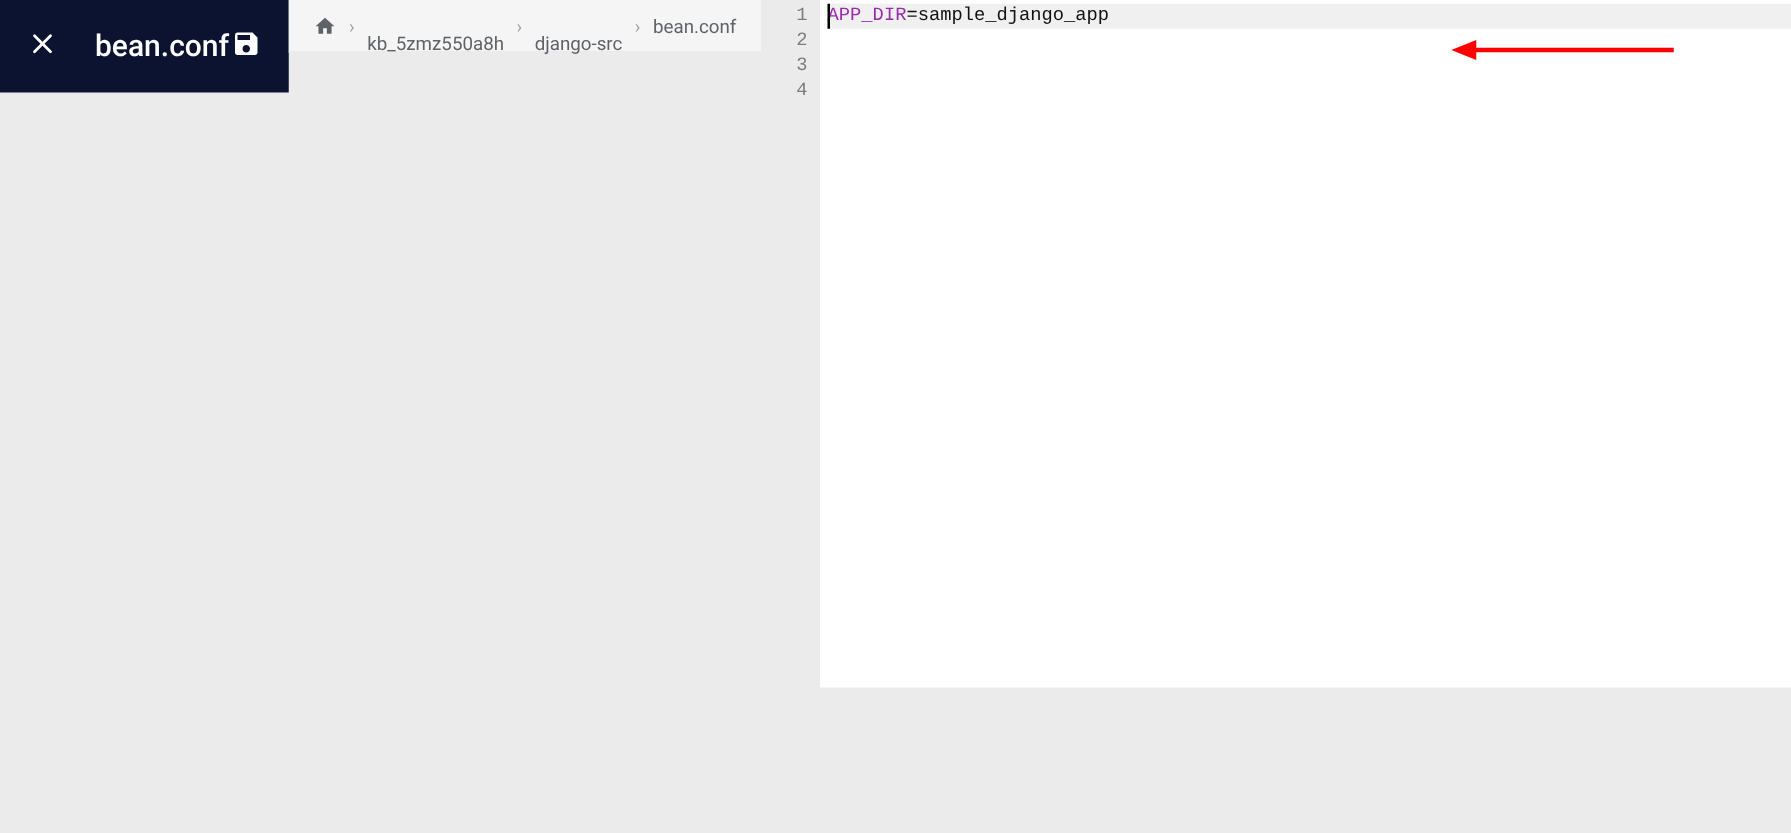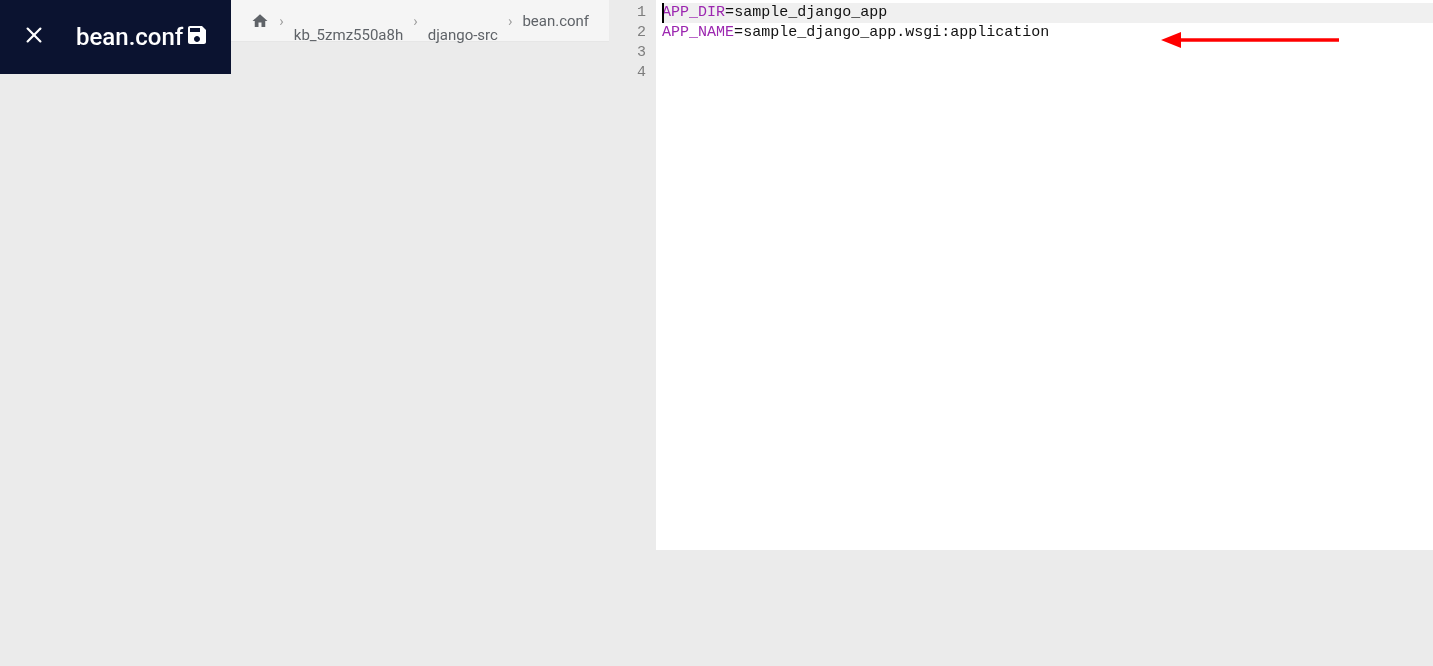--- a/index.html
+++ b/index.html
@@ -121,21 +121,20 @@
   <div class="editor-wrap">
     <div class="gutter">
       <div class="ln">1</div>
       <div class="ln">2</div>
       <div class="ln">3</div>
       <div class="ln">4</div>
     </div>
     <div class="code">
       <div class="cursor-bar"></div>
       <div class="line cursor-line"><span class="kw">APP_DIR</span><span class="eq">=</span><span class="val">sample_django_app</span></div>
-      <div class="line"><span class="kw">APP_NAME</span><span class="eq">=</span><span class="val">sample_django_app.wsgi:application</span></div>
       <div class="line"></div>
 
       <svg class="arrow-annotation" style="left:505px; top:30px;" width="180" height="20" viewBox="0 0 180 20">
         <line x1="178" y1="10" x2="14" y2="10" stroke="#ff0000" stroke-width="3.5"></line>
         <polygon points="0,10 20,2 20,18" fill="#ff0000"></polygon>
       </svg>
     </div>
   </div>
 
 </div>

